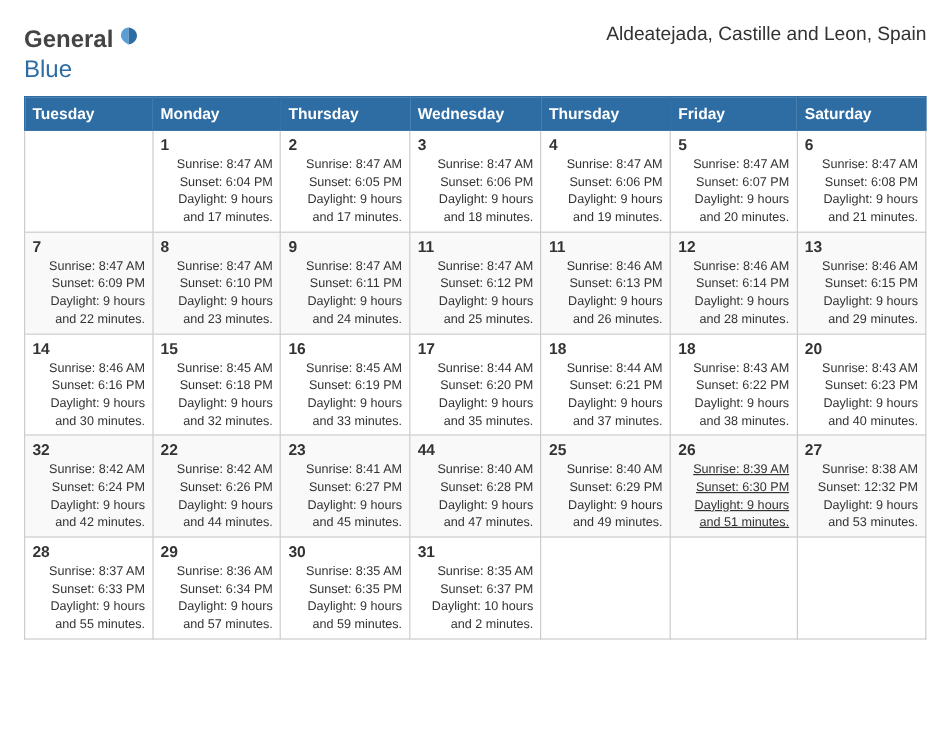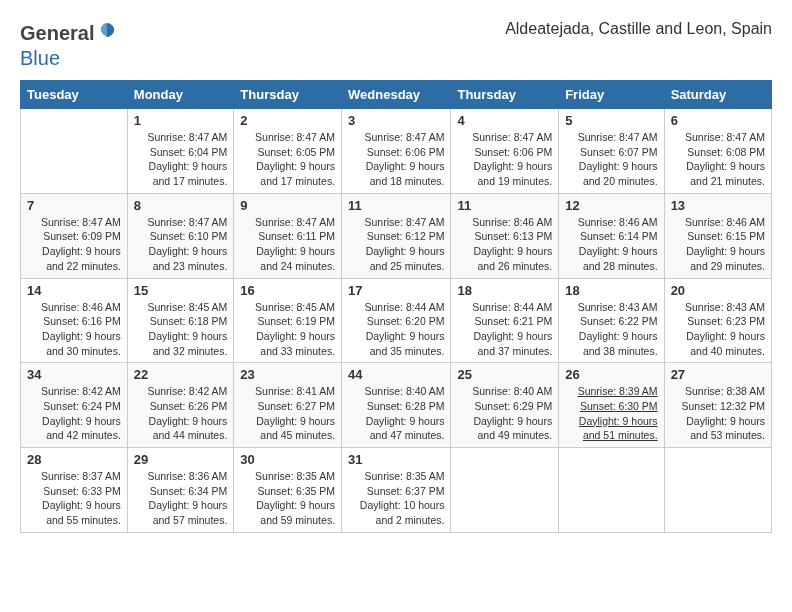--- a/index.html
+++ b/index.html
@@ -272,21 +272,21 @@
         <td>
           <span class="day-number">20</span>
           <div class="day-info" style="white-space: pre-line;">Sunrise: 8:43 AM
 Sunset: 6:23 PM
 Daylight: 9 hours
 and 40 minutes.</div>
         </td>
       </tr>
       <tr>
         <td>
-          <span class="day-number">34</span>
+          <span class="day-number">32</span>
           <div class="day-info" style="white-space: pre-line;">Sunrise: 8:42 AM
 Sunset: 6:24 PM
 Daylight: 9 hours
 and 42 minutes.</div>
         </td>
         <td>
           <span class="day-number">22</span>
           <div class="day-info" style="white-space: pre-line;">Sunrise: 8:42 AM
 Sunset: 6:26 PM
 Daylight: 9 hours

